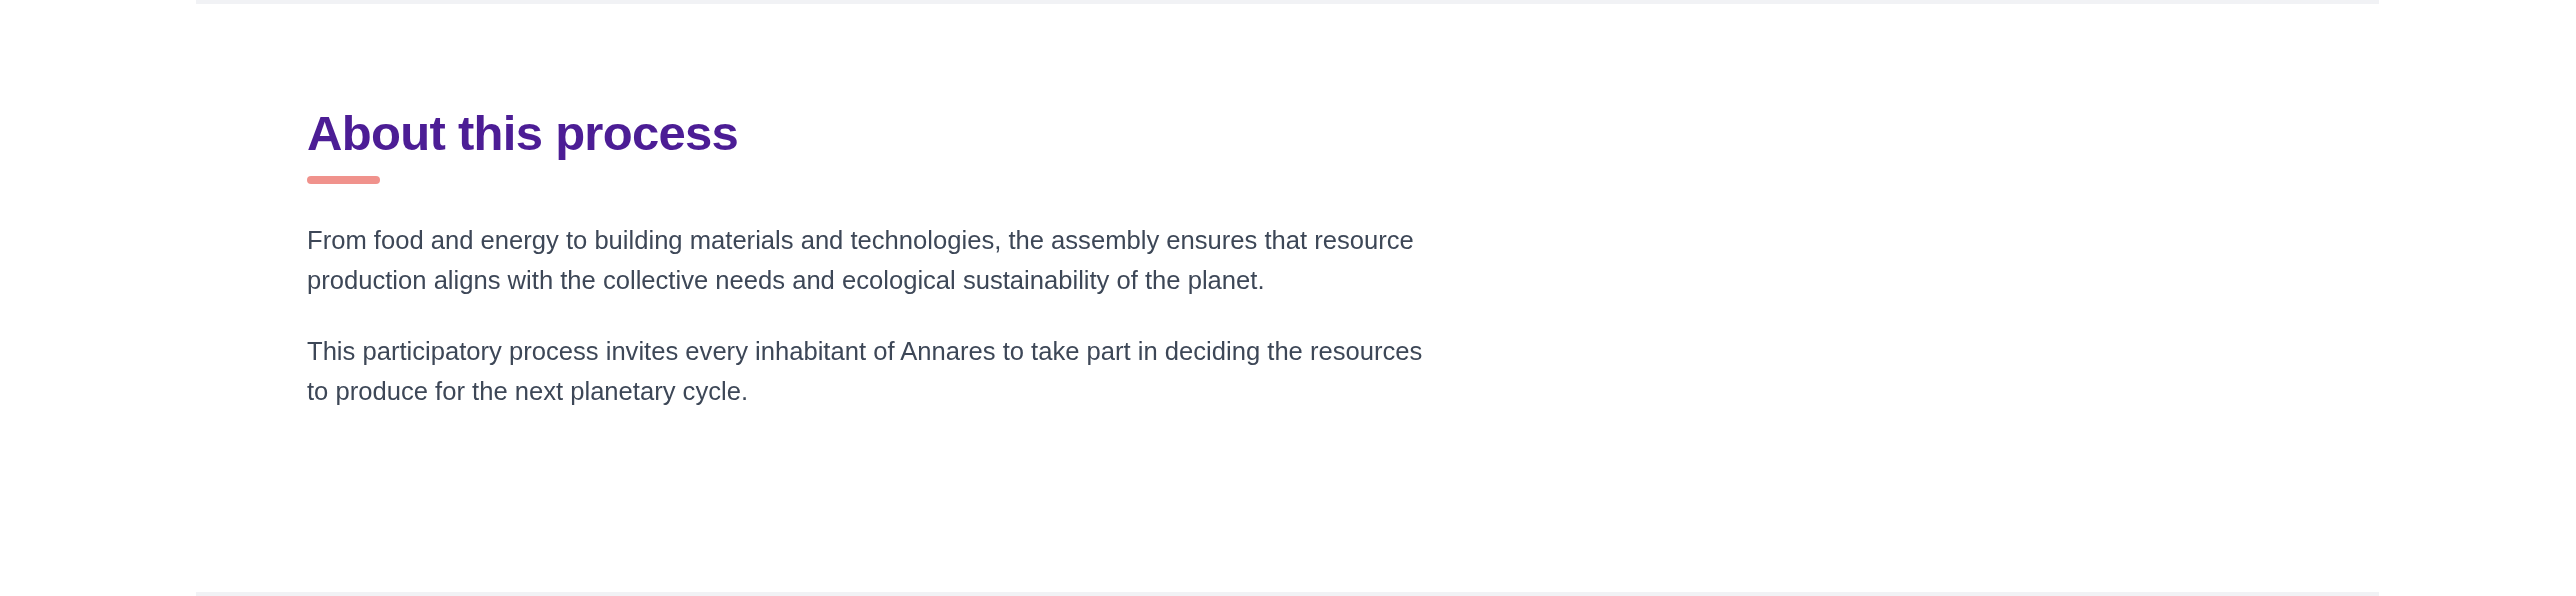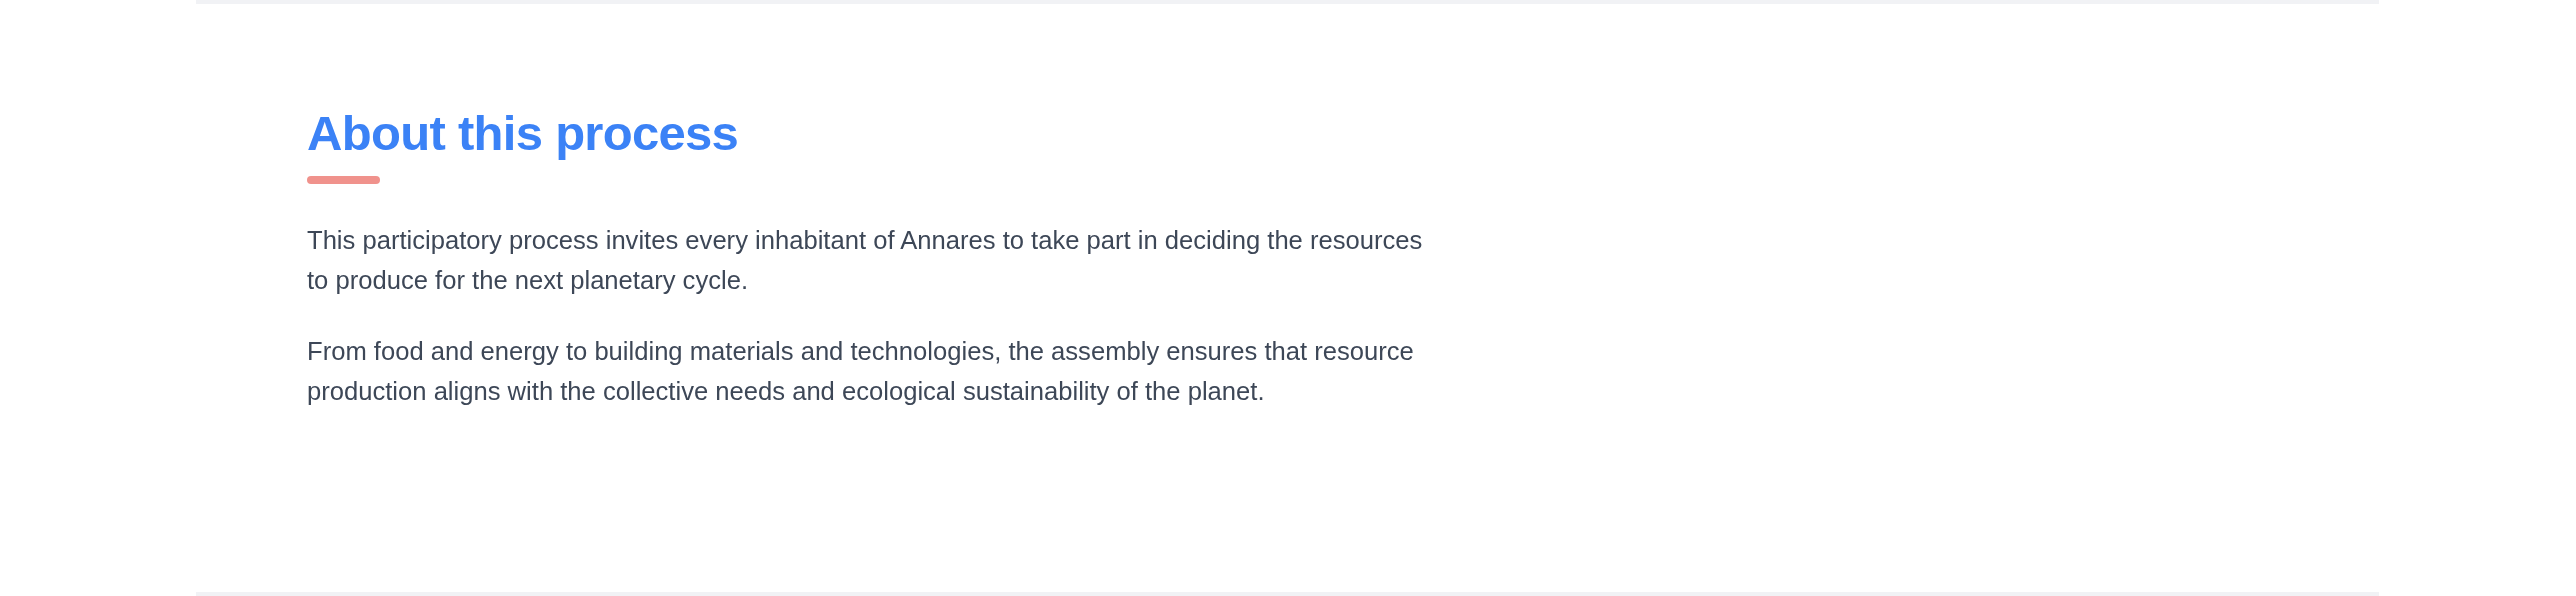--- a/index.html
+++ b/index.html
@@ -38,21 +38,21 @@
 
   
   .about-heading {
     margin: 0;
     padding: 0;
     font-family: "Liberation Sans", sans-serif;
     font-size: 49px;
     line-height: 55px;
     font-weight: 700;
     letter-spacing: -0.7px;
-    color: #3b82f6;
+    color: #4c1d95;
     white-space: nowrap;
   }
 
   
   .heading-accent {
     margin-top: 15.3px;
     width: 73px;
     height: 7.7px;
     border-radius: 4.3px;
     background: #F0928C;
@@ -82,22 +82,22 @@
 <div class="about-section">
 
   <div class="about-content">
 
     <h2 class="about-heading">About this process</h2>
 
     <div class="heading-accent"></div>
 
     <div class="about-body">
 
+      <p class="about-paragraph">From food and energy to building materials and technologies, the assembly ensures that resource production aligns with the collective needs and ecological sustainability of the planet.</p>
+
       <p class="about-paragraph">This participatory process invites every inhabitant of Annares to take part in deciding the resources to produce for the next planetary cycle.</p>
-
-      <p class="about-paragraph">From food and energy to building materials and technologies, the assembly ensures that resource production aligns with the collective needs and ecological sustainability of the planet.</p>
 
     </div>
 
   </div>
 
 </div>
 
 
 </body></html>

